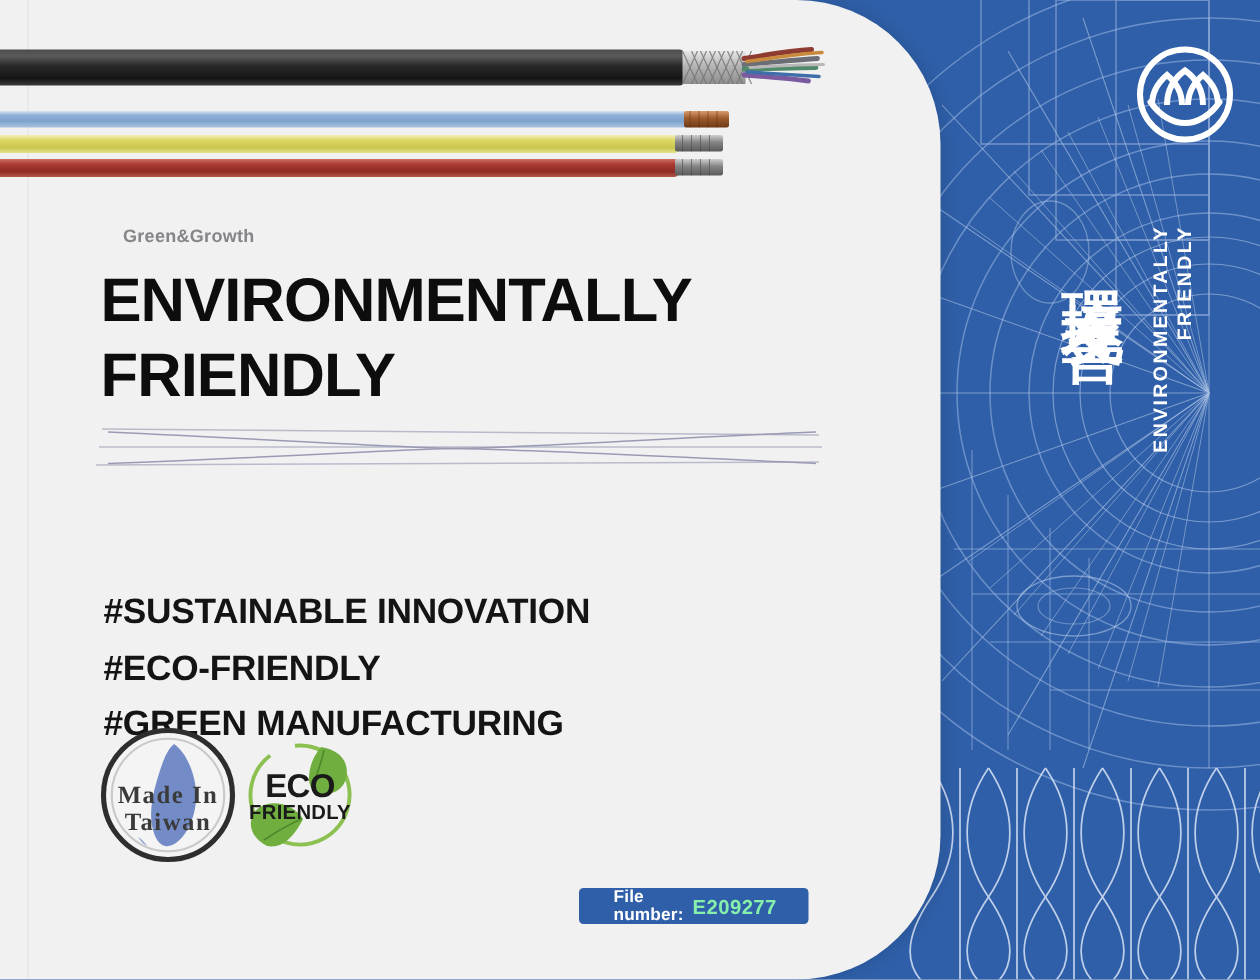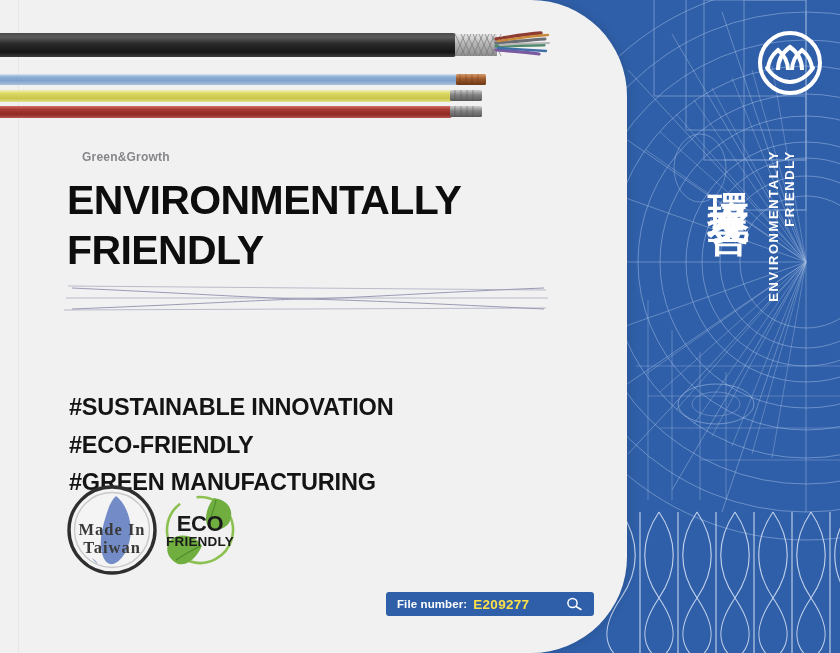--- a/index.html
+++ b/index.html
@@ -46,26 +46,26 @@
 
   .tags { position:absolute; left:69px; top:341px;margin-top:48px; }
   .tag { font-size:23.5px; line-height:37.5px; font-weight:bold;
          letter-spacing:-.2px; color:#141414; white-space:nowrap; }
 
   
   .badges { position:absolute; left:66px; top:484px; display:flex; align-items:center; }
 
   
   .filebar {
-    position:absolute; left:386px; top:592px; width:208px; height:24px;
+    position:absolute; left:386px; top:592px; width:153px; height:24px;
     background:#2f5fa8; border-radius:3px;
-    display:flex; align-items:center; padding:0 11px; gap:6px;
+    display:flex; align-items:center; padding:0 23px; gap:6px;
   }
   .filebar .lab { color:#ffffff; font-size:11.5px; font-weight:bold; letter-spacing:.1px; }
-  .filebar .num { color:#fde047; font-size:13.5px; font-weight:bold; letter-spacing:.3px; }
+  .filebar .num { color:#86efac; font-size:13.5px; font-weight:bold; letter-spacing:.3px; }
   .filebar .mag { margin-left:auto; display:block; }
 
   
   .cn-vertical {
     position:absolute; left:700px; top:160px;
     writing-mode:vertical-rl; text-orientation:upright;
     font-size:41px; line-height:58px; font-weight:bold; color:#ffffff;
     letter-spacing:6px;
     font-family:"DejaVu Sans", sans-serif;
   }

